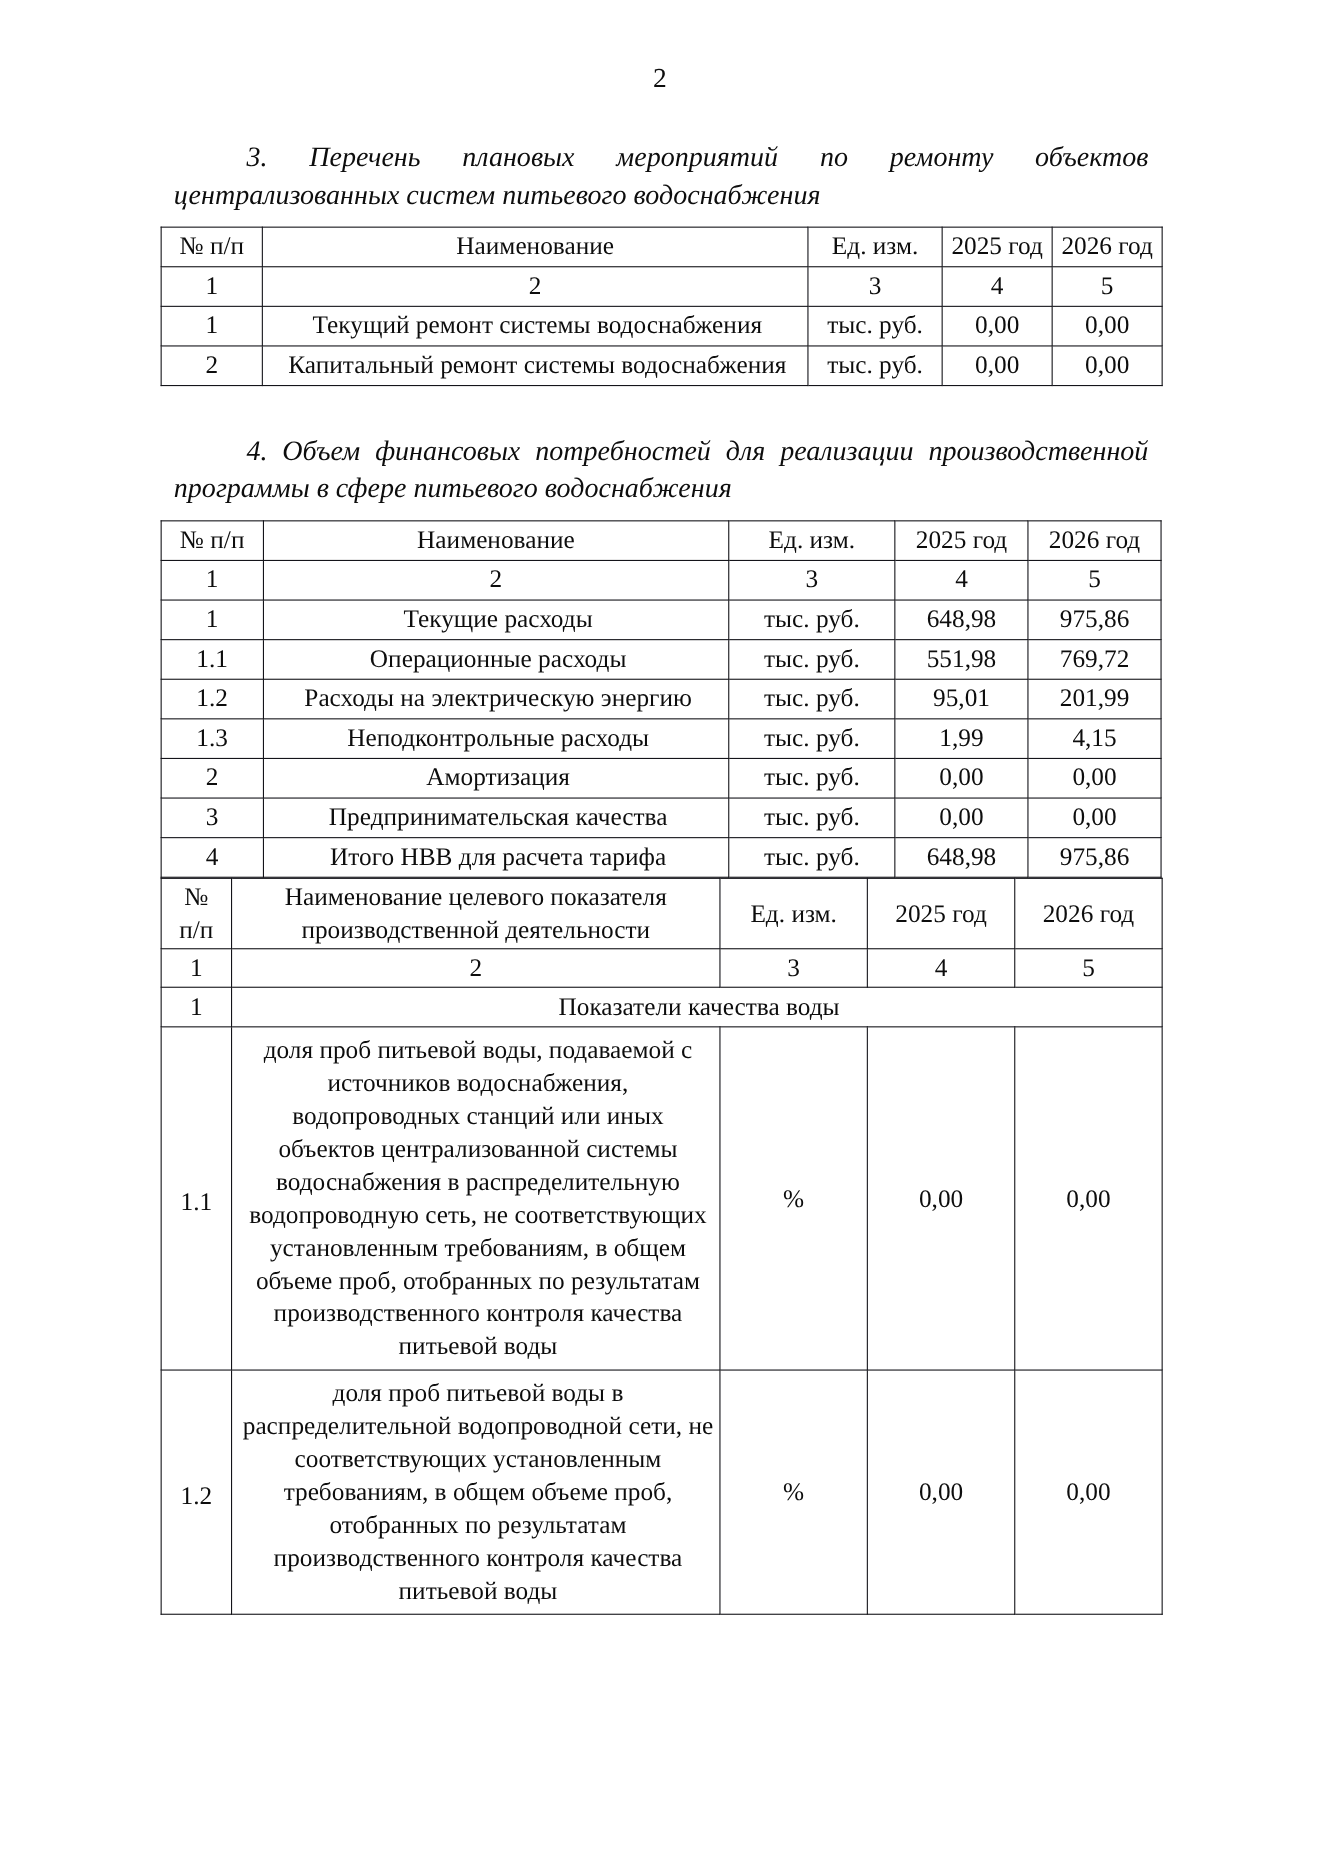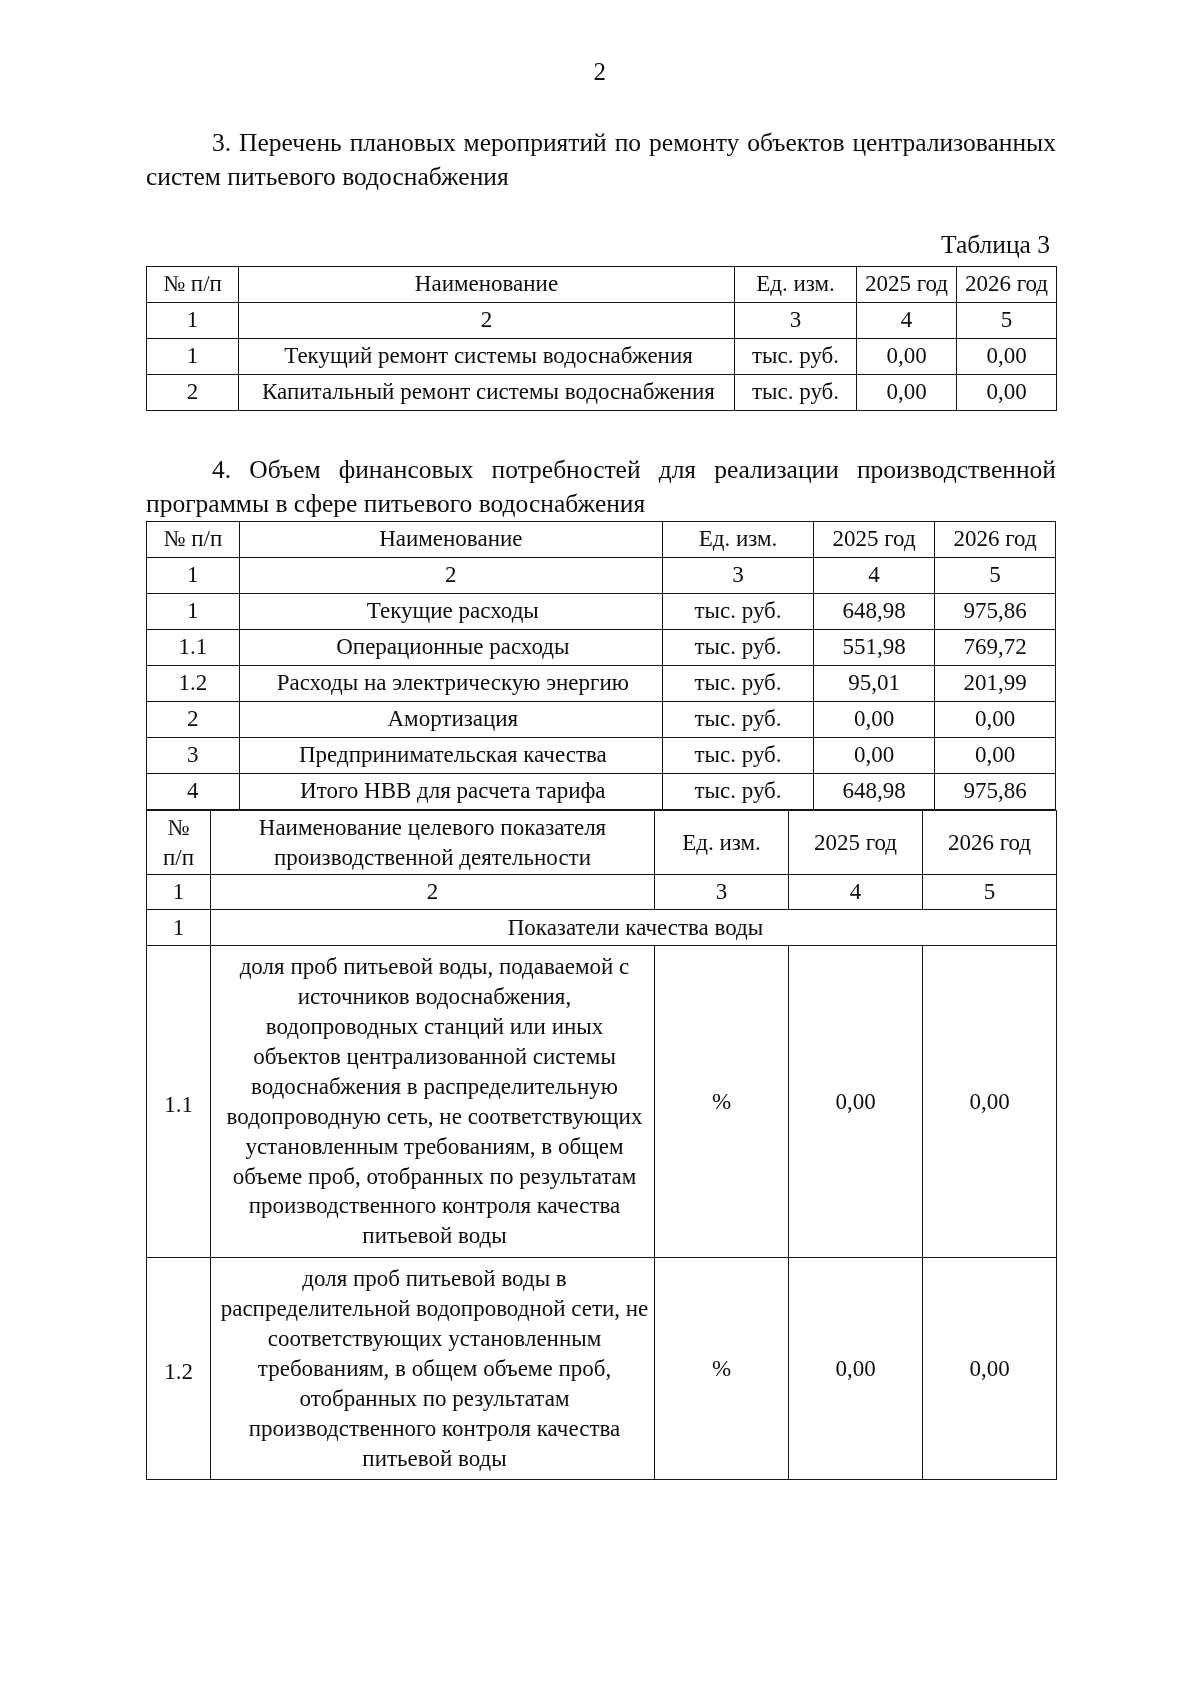--- a/index.html
+++ b/index.html
@@ -35,21 +35,22 @@
     margin: 0 auto;
     width: 910px;
     padding-left: 2px;
   }
   
   .para {
     font-size: 25.5px;
     line-height: 1.33;
     text-align: justify;
     text-justify: inter-word;
-    margin: 0;
+    margin: 12px;
+    font-style: italic;
   }
   .para .indent {
     display: inline-block;
     width: 66px;
   }
   .sec-3 { margin-top: 40px; }
   .sec-4 { margin-top: 42px; }
   .sec-5 { margin-top: 42px; }
 
   
@@ -119,21 +120,20 @@
 <body>
 
 <div class="page">
 
   <div class="page-number">2</div>
 
   <div class="content">
 
     <p class="para sec-3"><span class="indent"></span><span>3. Перечень плановых мероприятий по ремонту объектов централизованных систем питьевого водоснабжения</span></p>
 
-    <div class="tbl-caption cap-t3">Таблица 3</div>
 
     <table class="doc t3">
       <colgroup>
         <col class="c1">
           <col class="c2">
           <col class="c3">
           <col class="c4">
           <col class="c5">
       </colgroup>
       <tbody>
@@ -207,20 +207,27 @@
           <td class="c-center nowrapcell">тыс. руб.</td>
           <td class="c-center">551,98</td>
           <td class="c-center">769,72</td>
         </tr>
         <tr>
           <td class="c-center">1.2</td>
           <td class="c-left">Расходы на электрическую энергию</td>
           <td class="c-center nowrapcell">тыс. руб.</td>
           <td class="c-center">95,01</td>
           <td class="c-center">201,99</td>
+        </tr>
+        <tr>
+          <td class="c-center">1.3</td>
+          <td class="c-left">Неподконтрольные расходы</td>
+          <td class="c-center nowrapcell">тыс. руб.</td>
+          <td class="c-center">1,99</td>
+          <td class="c-center">4,15</td>
         </tr>
         <tr>
           <td class="c-center">2</td>
           <td class="c-left">Амортизация</td>
           <td class="c-center nowrapcell">тыс. руб.</td>
           <td class="c-center">0,00</td>
           <td class="c-center">0,00</td>
         </tr>
         <tr>
           <td class="c-center">3</td>

